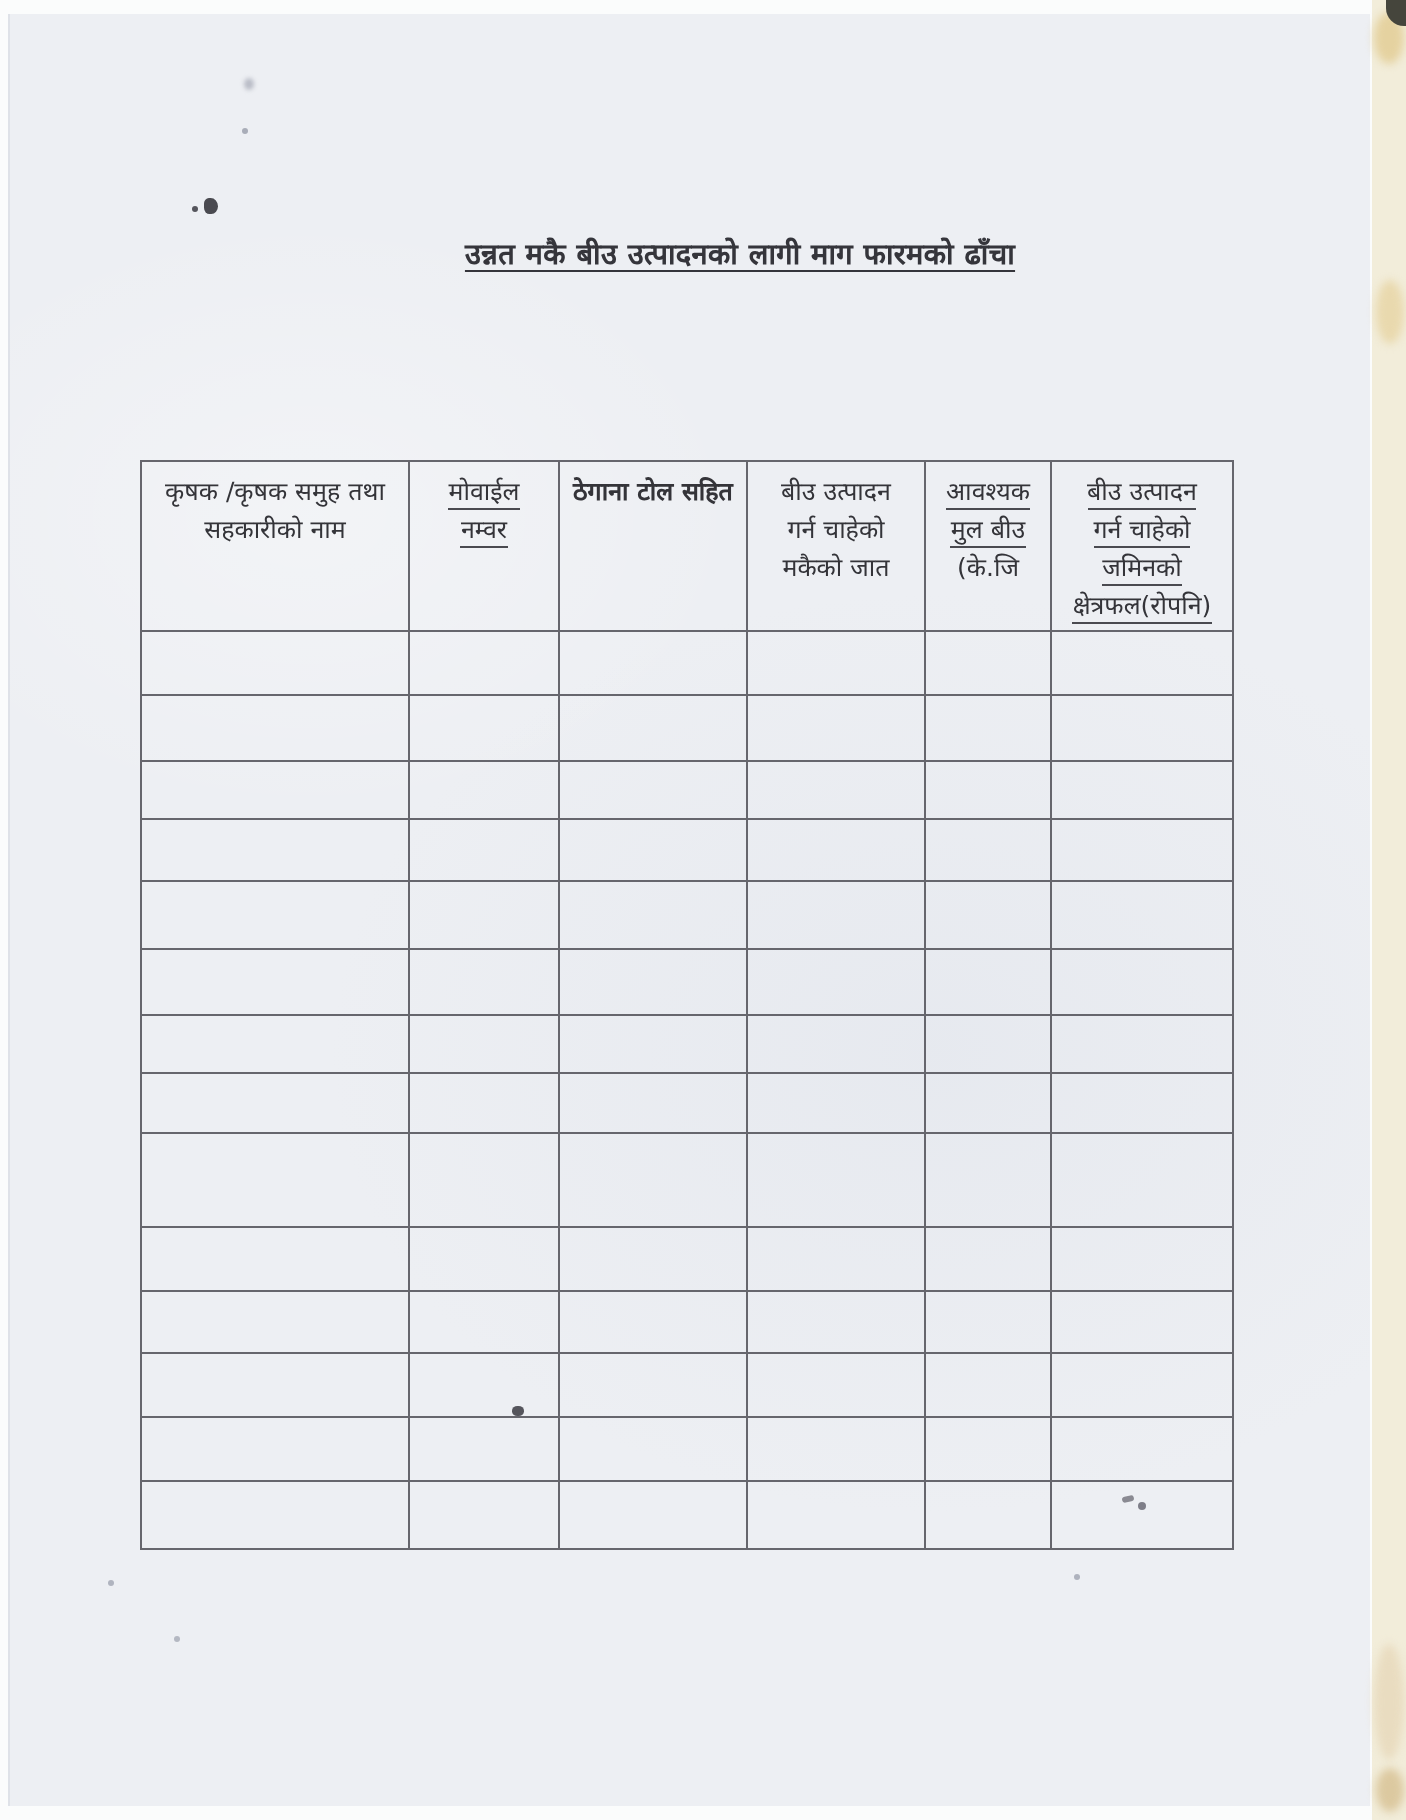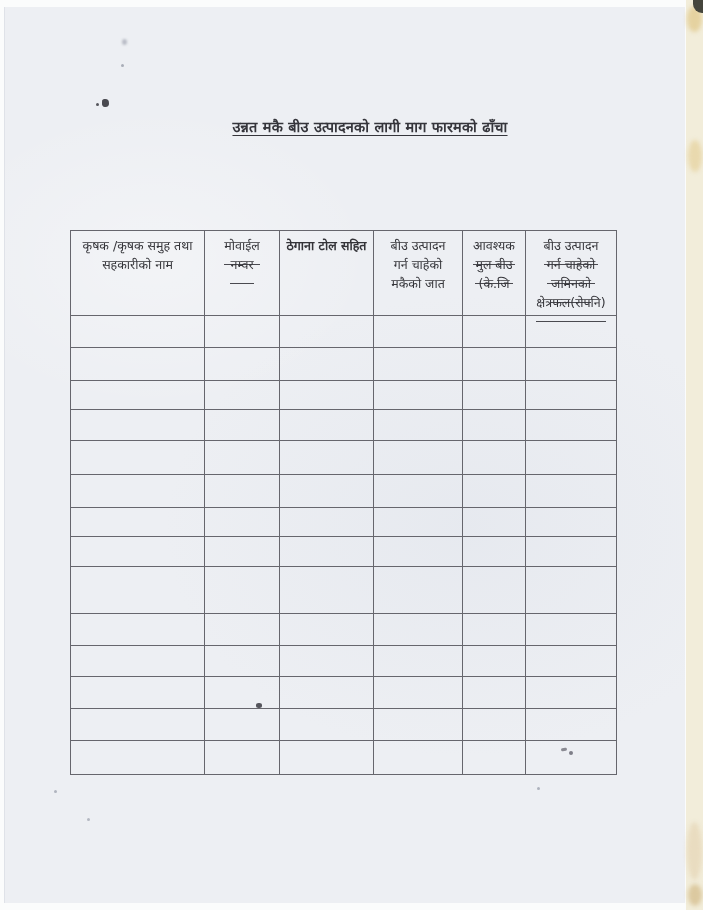--- a/index.html
+++ b/index.html
@@ -30,21 +30,21 @@
   table.form th, table.form td{
     border:1px solid var(--line,#66666d);
     padding:0;background:transparent;
   }
   table.form th{
     height:79px;vertical-align:top;text-align:center;
     font-weight:500;font-size:12.5px;line-height:19px;
     padding-top:5px;color:#343439;
   }
   table.form th .u{
-    border-bottom:1px solid #4a4a50;padding-bottom:11px;
+    border-bottom:1px solid #4a4a50;padding-bottom:1px;
   }
   .edge-strip{
     position:absolute;left:686px;top:0;width:17px;height:910px;
     background:var(--edge,#f2edda);
   }
   .blob{position:absolute;border-radius:50%;filter:blur(2px);}
   .speck{position:absolute;border-radius:50%;}
   .corner-mark{
     position:absolute;left:693px;top:0;width:10px;height:13px;
     background:#45453c;border-bottom-left-radius:9px;

